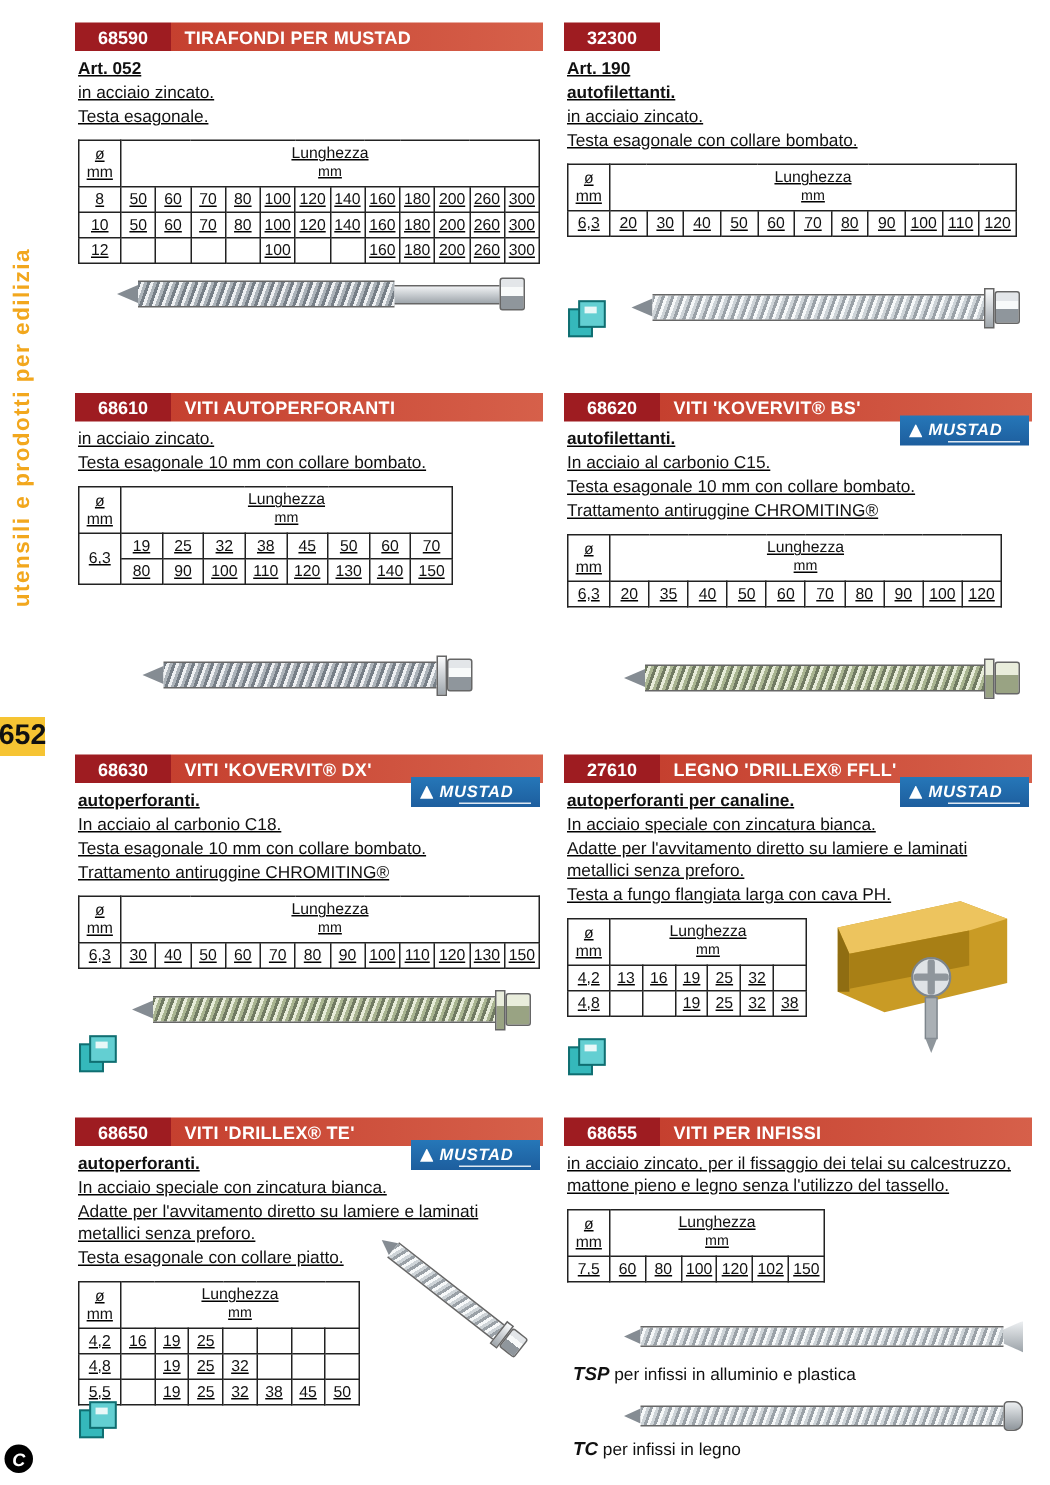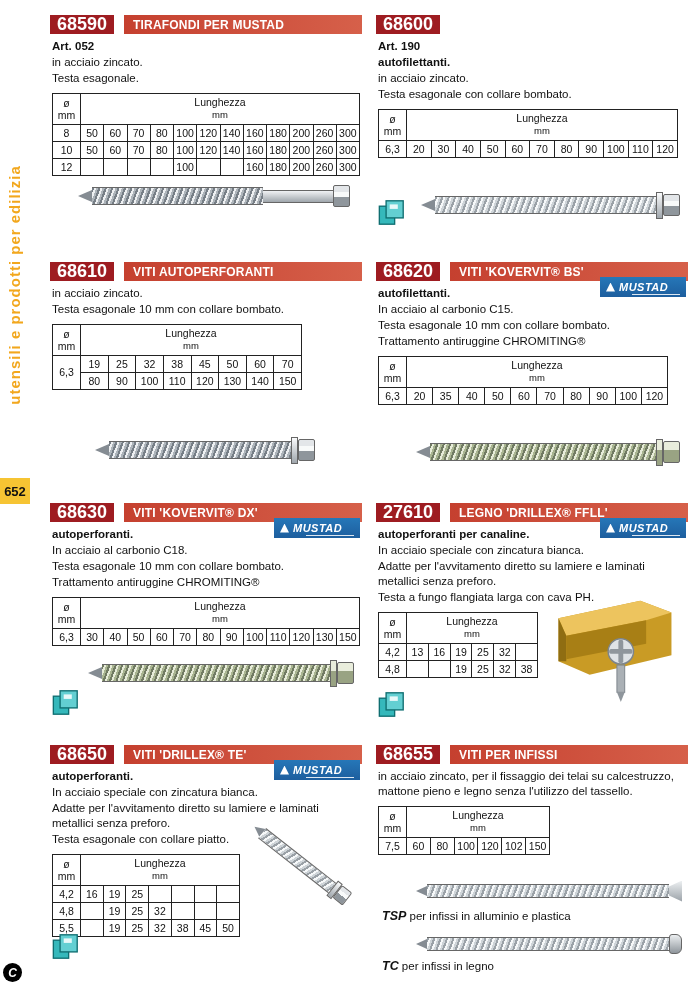--- a/index.html
+++ b/index.html
@@ -10,44 +10,44 @@
   }
 
   
   .side-text {
     position:absolute; left:-185px; top:270px; width:400px; height:30px;
     transform:rotate(-90deg); text-align:center; line-height:30px;
     color:var(--yellow,#f2a71d); font-weight:bold; font-size:15px; letter-spacing:1px;
   }
   .page-num {
     position:absolute; left:0; top:478px; width:30px; height:26px;
-    background:var(--yellow-box,#f6c433); color:#111; font-weight:bold; font-size:13px;
+    background:var(--yellow-box,#f6c433); color:#111; font-weight:bold; font-size:19px;
     display:flex; align-items:center; justify-content:center;
   }
   .pub {
     position:absolute; left:3px; bottom:8px; width:19px; height:19px; border-radius:50%;
     background:#000; color:#fff; display:flex; align-items:center; justify-content:center;
     font-weight:bold; font-style:italic; font-size:12px;
   }
 
   
   .panel { position:absolute; width:312px; height:240px; }
   .col-l { left:50px; } .col-r { left:376px; }
   .phead { display:flex; height:19px; }
   .pcode {
-    background:var(--red-dark,#9e1c21); color:#fff; font-weight:bold; font-size:18px;
+    background:var(--red-dark,#9e1c21); color:#fff; font-weight:bold; font-size:12px;
     display:flex; align-items:center; justify-content:center; min-width:52px; padding:0 6px;
-    margin-right:10px;
+    margin-right:0;
   }
   .ptitle {
     flex:1; background:linear-gradient(90deg,var(--red-title,#c5402f),#d6604a);
     color:#fff; font-weight:bold; font-size:12px; display:flex; align-items:center;
     padding-left:9px; letter-spacing:.2px;
   }
-  .pbody { padding:5px 2px 0 2px; }
+  .pbody { padding:5px 2px 0 2px;text-decoration:underline; }
   .pbody p { margin:0 0 1px; font-size:11.5px; line-height:1.3; color:#111; }
   .b { font-weight:bold; }
 
   
   table.sizes { border-collapse:collapse; table-layout:fixed; margin-top:7px; }
   .sizes th, .sizes td {
     border:1px solid #222; text-align:center; font-size:10.5px; padding:1px 0;
     height:14px; line-height:1.15; overflow:hidden; font-weight:normal; color:#111;
   }
   .sizes th { height:28px; }
@@ -182,21 +182,21 @@
     <div class="screw" style="left:28px;right:12px;top:163px">
       <span class="tip"></span>
       <span class="thread"></span>
       <span class="shank"></span>
       <span class="hex"></span>
     </div>
   </section>
 
   <section class="panel col-r" style="top:15px">
     <header class="phead">
-      <span class="pcode">68600</span>
+      <span class="pcode">32300</span>
     </header>
     <div class="pbody">
       <p class="b">Art. 190</p>
       <p class="b">autofilettanti.</p>
       <p>in acciaio zincato.</p>
       <p>Testa esagonale con collare bombato.</p>
       <table class="sizes" style="width:300px">
           <colgroup>
             <col class="col-d">
             <col>

